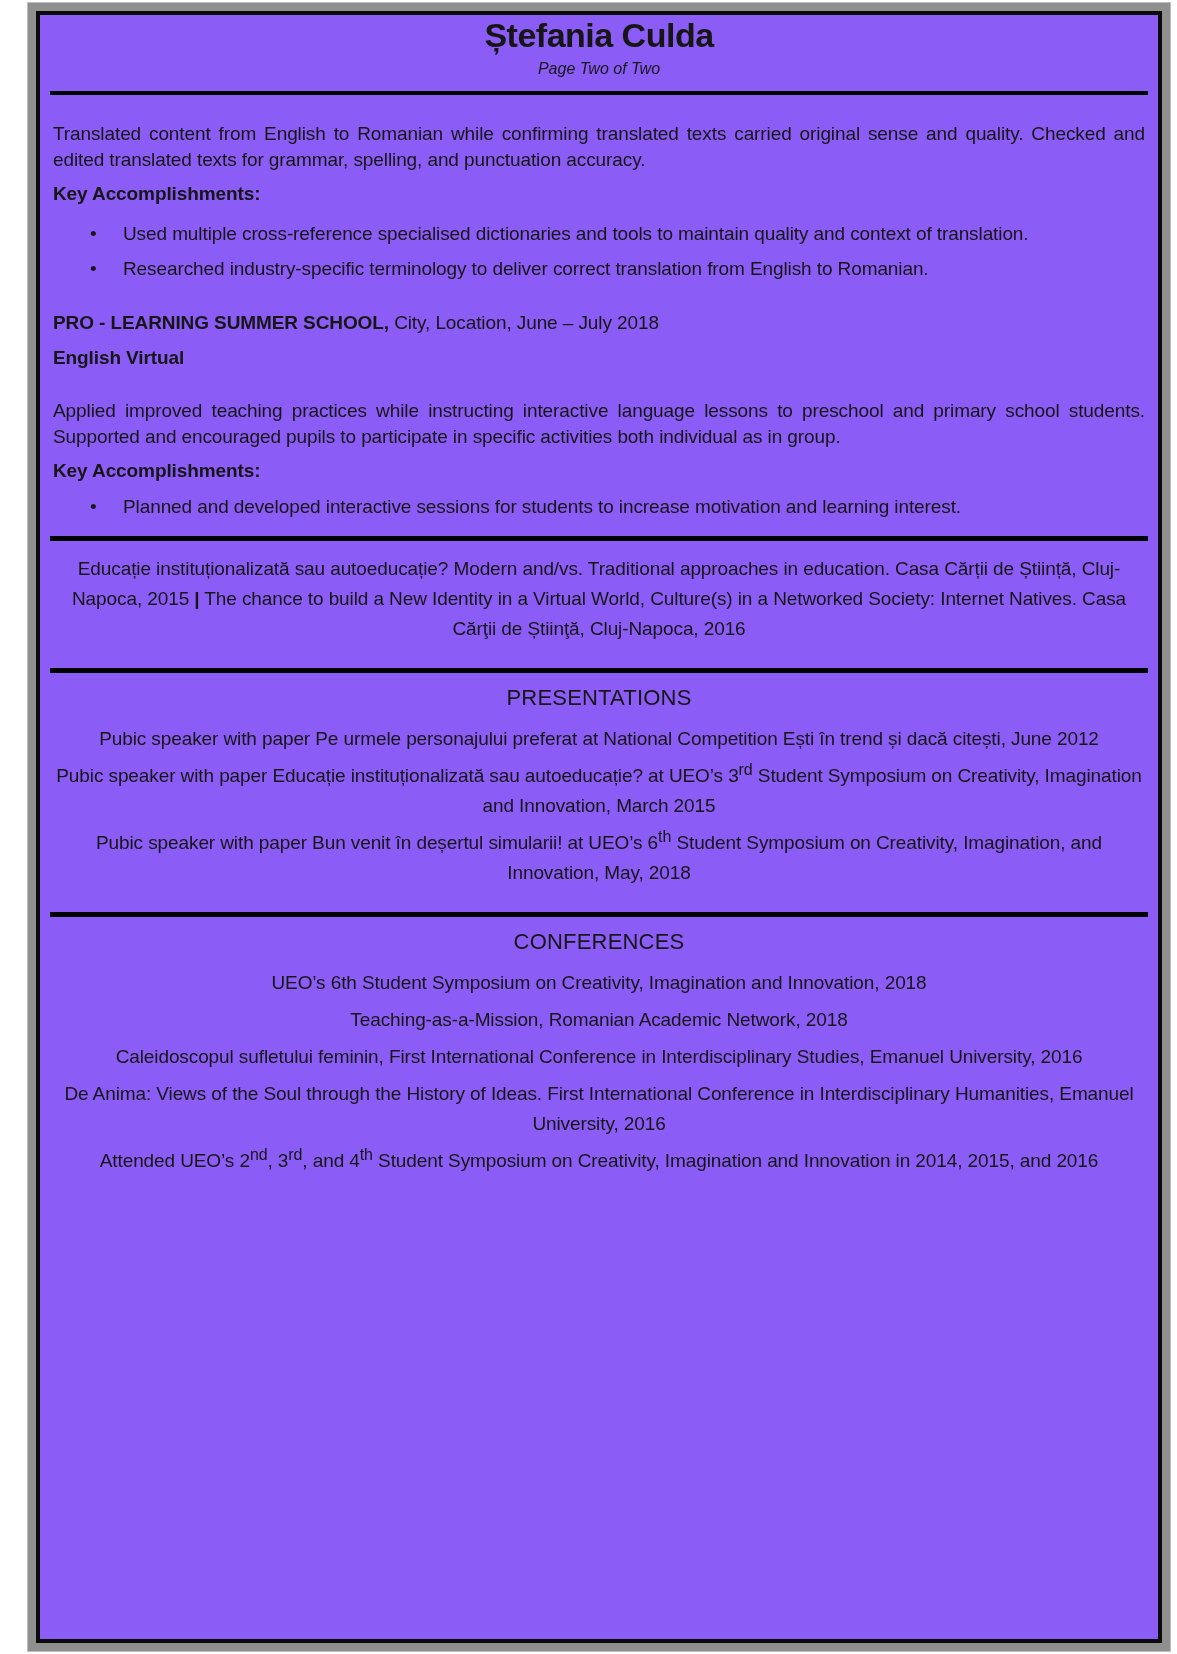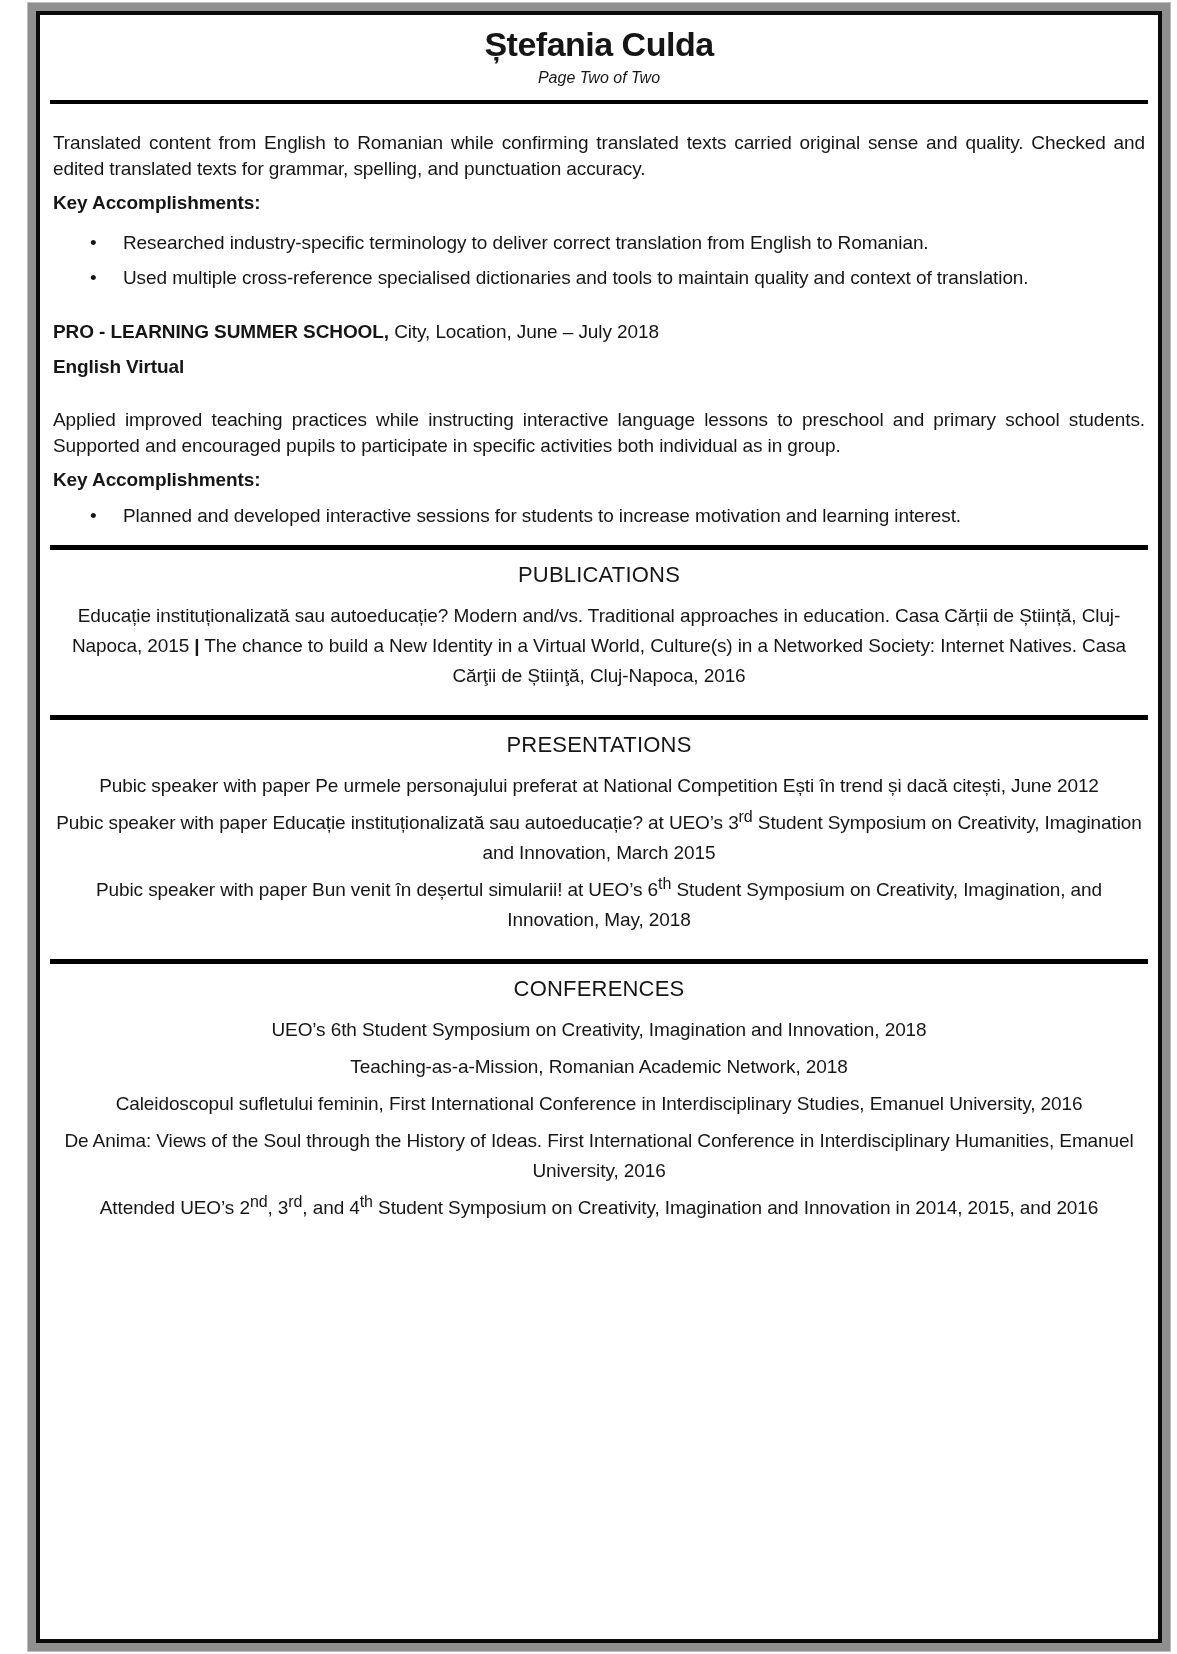--- a/index.html
+++ b/index.html
@@ -14,22 +14,22 @@
     position: absolute;
     left: 28px; top: 3px;
     width: 1142px; height: 1648px;
     border: 8px solid #8f8f8f;
     box-shadow: 0 0 0 1px #bdbdbd;
     background: #8f8f8f;
   }
   .page {
     width: 100%; height: 100%;
     border: 4px solid #0a0a0a;
-    background: #ffffff;
-    padding: 11px 13px 0 13px;
+    background: #8b5cf6;
+    padding: 2px 13px 0 13px;
     overflow: hidden;
   }
   .doc-header { text-align: center; }
   .doc-title {
     font-size: 34px;
     line-height: 36px;
     font-weight: 700;
     letter-spacing: -0.5px;
   }
   .doc-subtitle {
@@ -108,40 +108,39 @@
       <h1 class="doc-title">Ștefania Culda</h1>
       <div class="doc-subtitle">Page Two of Two</div>
     </header>
 
     <hr class="rule">
 
     <section>
       <p class="body-text justify para-summary">Translated content from English to Romanian while confirming translated texts carried original sense and quality. Checked and edited translated texts for grammar, spelling, and punctuation accuracy.</p>
       <p class="body-text key-acc">Key Accomplishments:</p>
       <ul class="bullets body-text">
+        <li><span>Used multiple cross-reference specialised dictionaries and tools to maintain quality and context of translation.</span></li>
         <li><span>Researched industry-specific terminology to deliver correct translation from English to Romanian.</span></li>
-        <li><span>Used multiple cross-reference specialised dictionaries and tools to maintain quality and context of translation.</span></li>
       </ul>
 
       <p class="body-text employer-line">
         <span class="bold">PRO - LEARNING SUMMER SCHOOL,</span>
         <span>City, Location, June – July 2018</span>
       </p>
       <p class="body-text job-title">English Virtual</p>
       <p class="body-text justify para-summary2">Applied improved teaching practices while instructing interactive language lessons to preschool and primary school students. Supported and encouraged pupils to participate in specific activities both individual as in group.</p>
       <p class="body-text key-acc">Key Accomplishments:</p>
       <ul class="bullets body-text bullets-tight">
         <li><span>Planned and developed interactive sessions for students to increase motivation and learning interest.</span></li>
       </ul>
     </section>
 
     <hr class="rule section rule-pubs">
 
     <section>
-      <h2 class="section-heading">PUBLICATIONS</h2>
       <div class="centered-block">
         <p>Educație instituționalizată sau autoeducație? Modern and/vs. Traditional approaches in education. Casa Cărții de Știință, Cluj-Napoca, 2015 <b>|</b> The chance to build a New Identity in a Virtual World, Culture(s) in a Networked Society: Internet Natives. Casa Cărţii de Știinţă, Cluj-Napoca, 2016</p>
       </div>
     </section>
 
     <hr class="rule section rule-mid">
 
     <section>
       <h2 class="section-heading">PRESENTATIONS</h2>
       <div class="centered-block">

